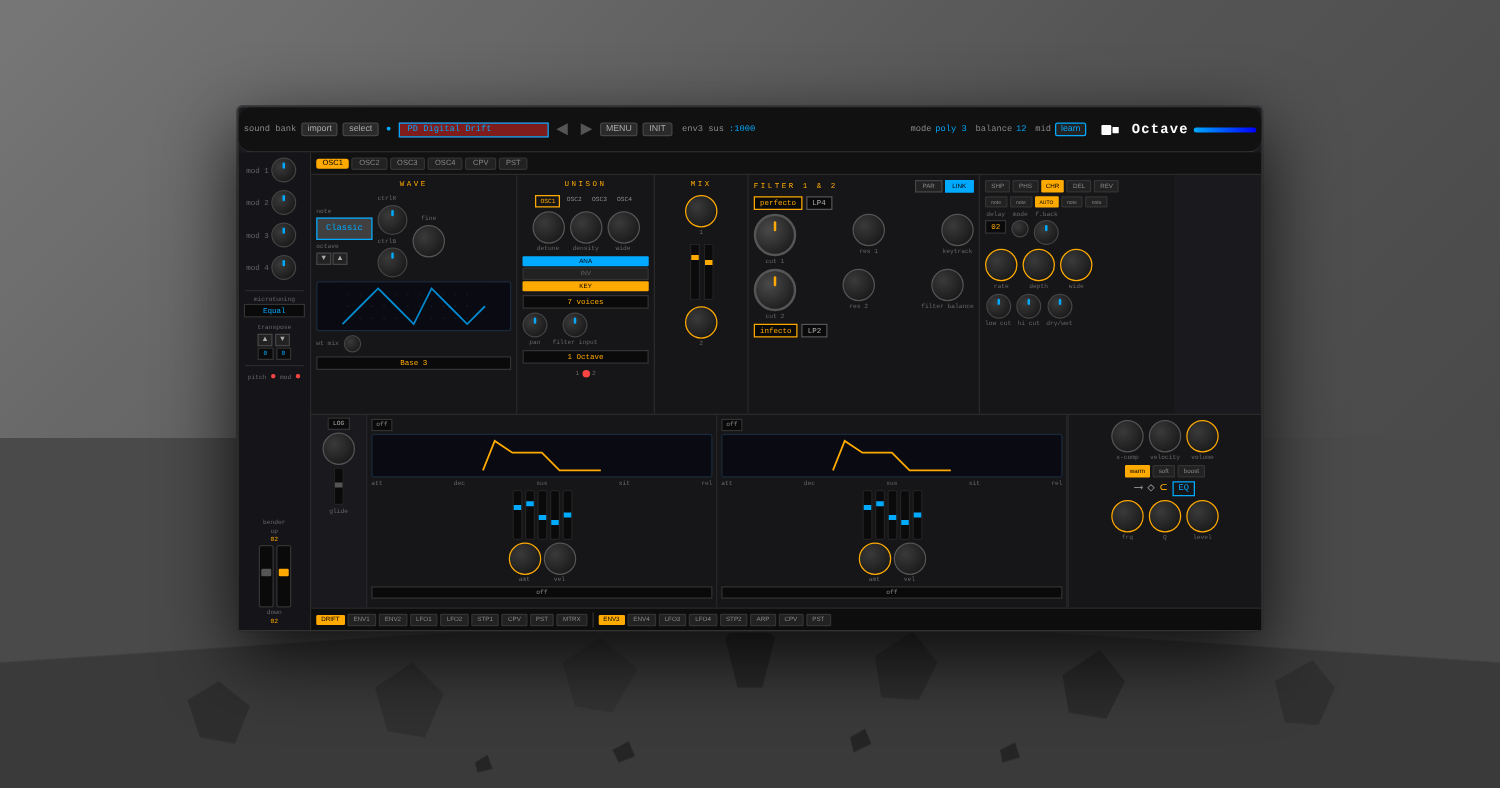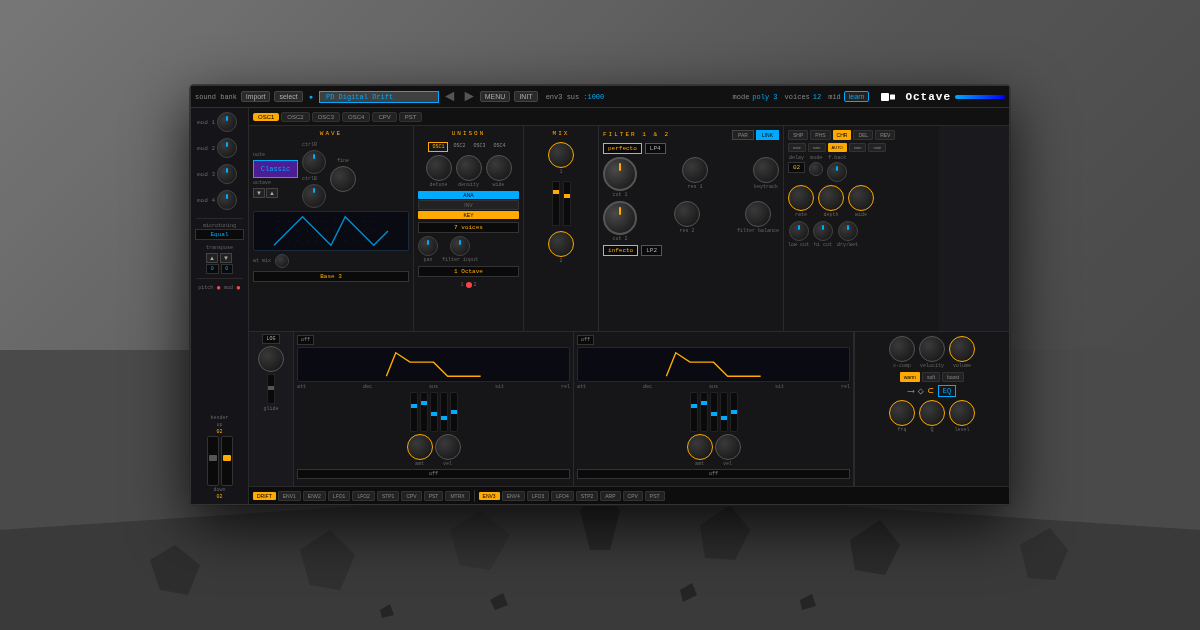--- a/index.html
+++ b/index.html
@@ -24,46 +24,47 @@
       border-radius: 4px;
       box-shadow: 0 20px 60px rgba(0,0,0,0.8), 0 0 0 1px #444;
       display: flex;
       flex-direction: column;
     }
 
     
     .top-bar {
       display: flex;
       align-items: center;
-      height: 22px;
+      height: 36px;
       background: #111;
       border-bottom: 1px solid #333;
       padding: 0 4px;
       gap: 4px;
       flex-shrink: 0;
+      border-radius: 10px;
     }
 
     .top-bar-label {
       color: #888;
       font-size: 7px;
       white-space: nowrap;
     }
 
     .top-bar-btn {
       background: #2a2a2a;
       border: 1px solid #444;
       color: #aaa;
       font-size: 7px;
       padding: 1px 4px;
       border-radius: 2px;
       cursor: pointer;
     }
 
     .top-bar-preset {
-      background: #404040;
+      background: #7f1d1d;
       border: 1px solid #0af;
       color: #0af;
       font-size: 7px;
       padding: 1px 6px;
       flex: 1;
       max-width: 120px;
     }
 
     .top-bar-mid {
       display: flex;
@@ -345,21 +346,21 @@
       flex-direction: column;
       gap: 2px;
     }
 
     .note-label {
       color: #666;
       font-size: 5px;
     }
 
     .note-display {
-      background: #4c1d95;
+      background: #404040;
       border: 1px solid #0af;
       color: #0af;
       font-size: 7px;
       padding: 4px 4px;
       text-align: center;
       min-width: 45px;
     }
 
     .fine-section {
       display: flex;
@@ -818,21 +819,21 @@
     <span style="color:#0af;font-size:7px;padding:0 2px;">●</span>
     <span class="top-bar-preset">PD Digital Drift</span>
     <span style="color:#555;margin:0 2px;">◄ ►</span>
     <button class="top-bar-btn">MENU</button>
     <button class="top-bar-btn">INIT</button>
     <span style="color:#888;font-size:7px;margin-left:4px;">env3 sus</span>
     <span style="color:#0af;font-size:7px;">:1000</span>
     <div class="top-bar-mid">
       <span>mode</span>
       <span class="val">poly 3</span>
-      <span style="margin-left:4px;">voices</span>
+      <span style="margin-left:4px;">balance</span>
       <span class="val">12</span>
       <span style="margin-left:4px;">mid</span>
       <button class="top-bar-btn" style="background:#222;color:#0af;border-color:#0af;">learn</button>
     </div>
 
     <div class="logo-area" style="margin-left:8px;">
       <svg class="logo-icon" viewBox="0 0 20 14">
         <rect width="8" height="8" x="0" y="3" rx="1" fill="#fff"></rect>
         <rect width="5" height="5" x="9" y="4.5" rx="0.5" fill="#fff"></rect>
       </svg>

